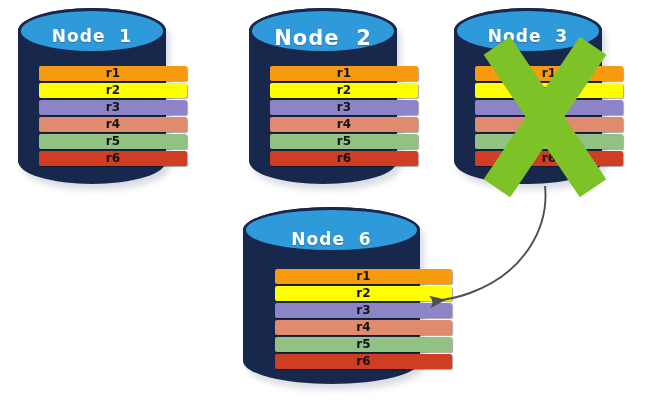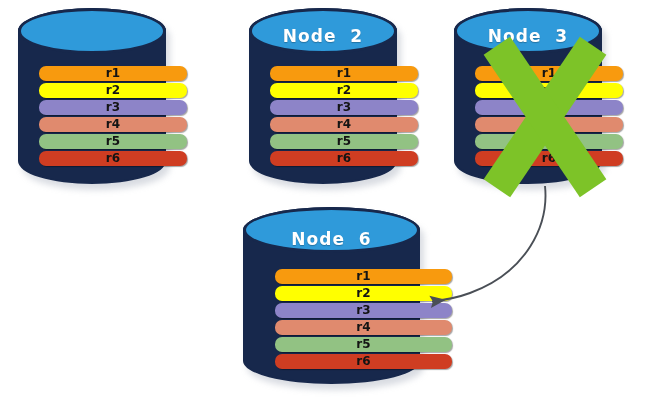--- a/index.html
+++ b/index.html
@@ -68,21 +68,21 @@
 
   
   .rows {
     position: absolute;
     left: 0;
     width: 100%;
   }
   .row-bar {
     position: relative;
     box-sizing: border-box;
-    border-radius: 7px;
+    border-radius: 2px;
     text-align: center;
     color: #141414;
     font-weight: bold;
     box-shadow: 1px 1px 1px rgba(0,0,0,0.35);
   }
   .row-label {
     display: block;
     line-height: inherit;
   }
 
@@ -112,20 +112,21 @@
 </style>
 </head>
 <body>
 
 <div id="canvas">
 
   <div class="node" style="left:18px; top:8px; width:148px; height:176px;">
     <div class="cyl-shadow"></div>
     <div class="cyl-body"></div>
     <div class="cyl-top"></div>
+    <div class="node-title" style="top:18px; font-size:17px;">Node  1</div>
     <div class="rows" style="top:58px; padding:0 21px;">
       <div class="row-bar" style="background:#f89a0e; height:15px; line-height:15px; font-size:12px; margin-bottom:2px;">
         <span class="row-label">r1</span>
       </div>
       <div class="row-bar" style="background:#ffff00; height:15px; line-height:15px; font-size:12px; margin-bottom:2px;">
         <span class="row-label">r2</span>
       </div>
       <div class="row-bar" style="background:#8d84c8; height:15px; line-height:15px; font-size:12px; margin-bottom:2px;">
         <span class="row-label">r3</span>
       </div>
@@ -138,21 +139,21 @@
       <div class="row-bar" style="background:#cf3d22; height:15px; line-height:15px; font-size:12px;">
         <span class="row-label">r6</span>
       </div>
     </div>
   </div>
 
   <div class="node" style="left:249px; top:8px; width:148px; height:176px;">
     <div class="cyl-shadow"></div>
     <div class="cyl-body"></div>
     <div class="cyl-top"></div>
-    <div class="node-title" style="top:18px; font-size:17px;">Node  2</div>
+    <div class="node-title" style="top:18px; font-size:21px;">Node  2</div>
     <div class="rows" style="top:58px; padding:0 21px;">
       <div class="row-bar" style="background:#f89a0e; height:15px; line-height:15px; font-size:12px; margin-bottom:2px;">
         <span class="row-label">r1</span>
       </div>
       <div class="row-bar" style="background:#ffff00; height:15px; line-height:15px; font-size:12px; margin-bottom:2px;">
         <span class="row-label">r2</span>
       </div>
       <div class="row-bar" style="background:#8d84c8; height:15px; line-height:15px; font-size:12px; margin-bottom:2px;">
         <span class="row-label">r3</span>
       </div>

